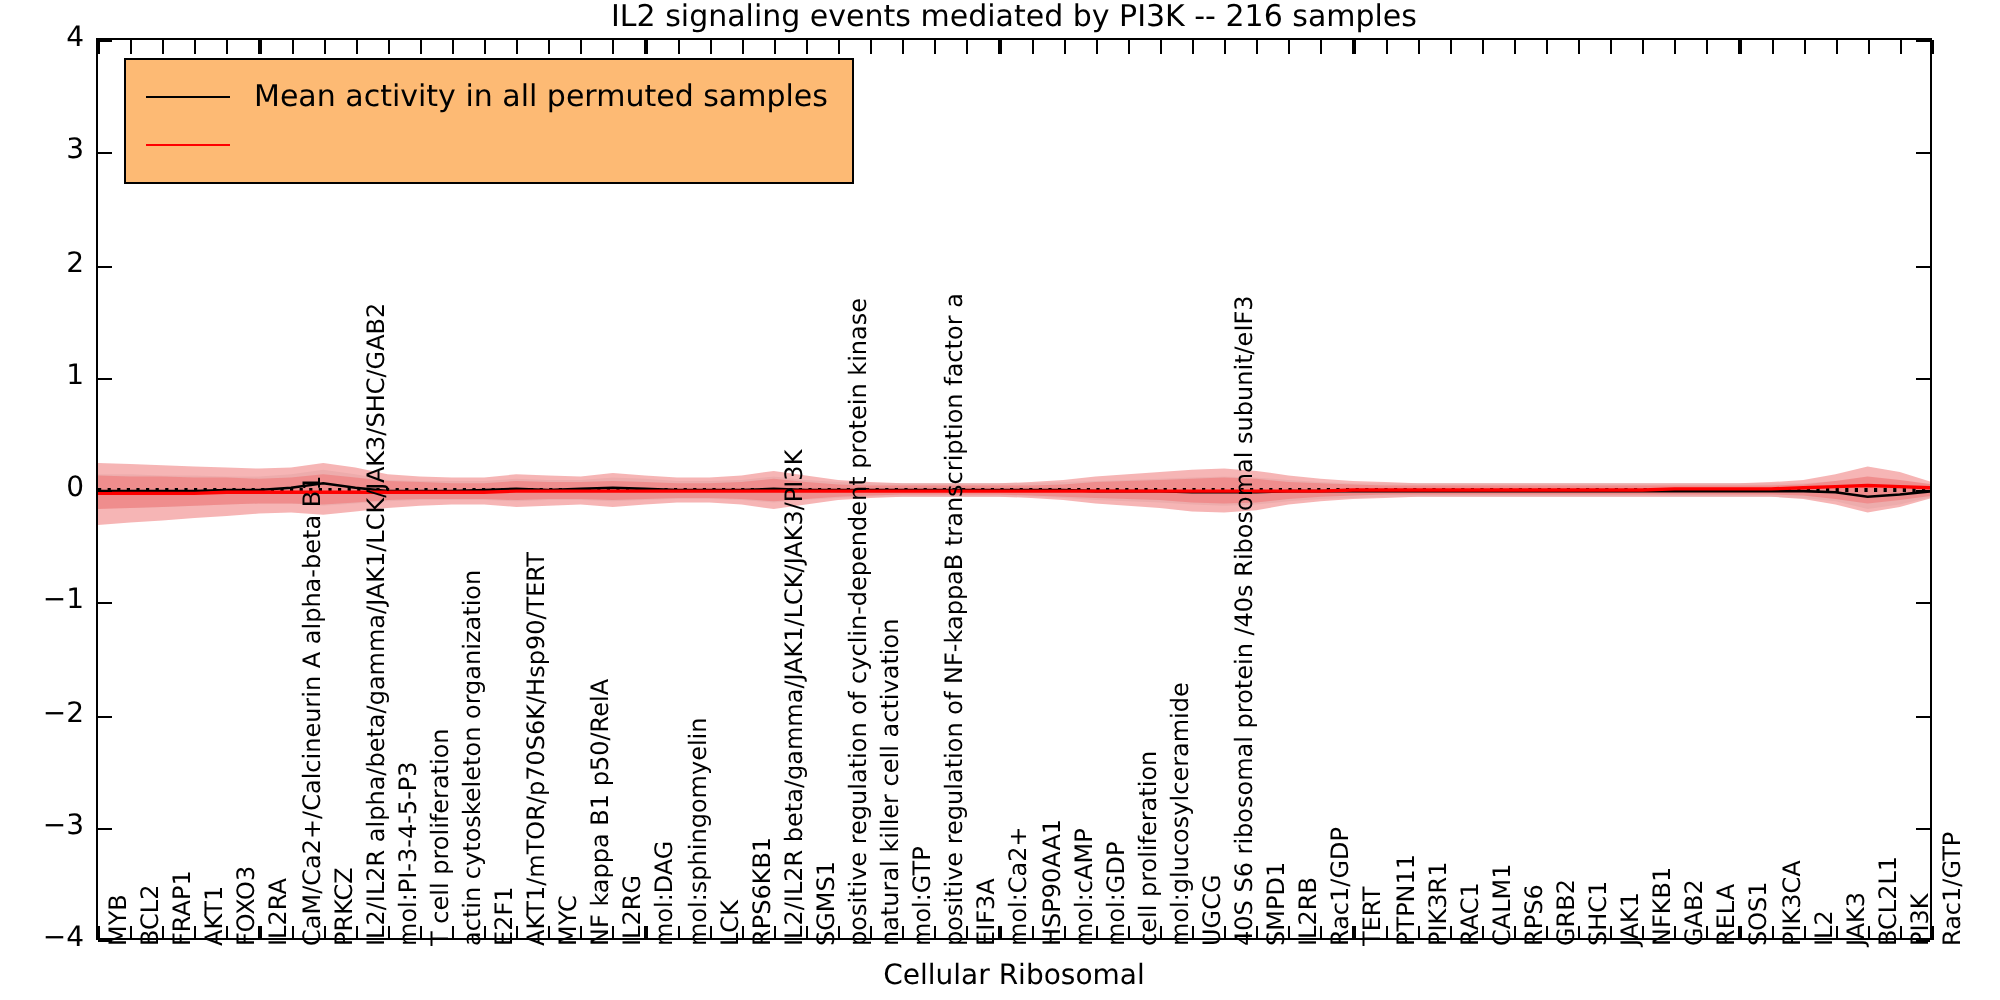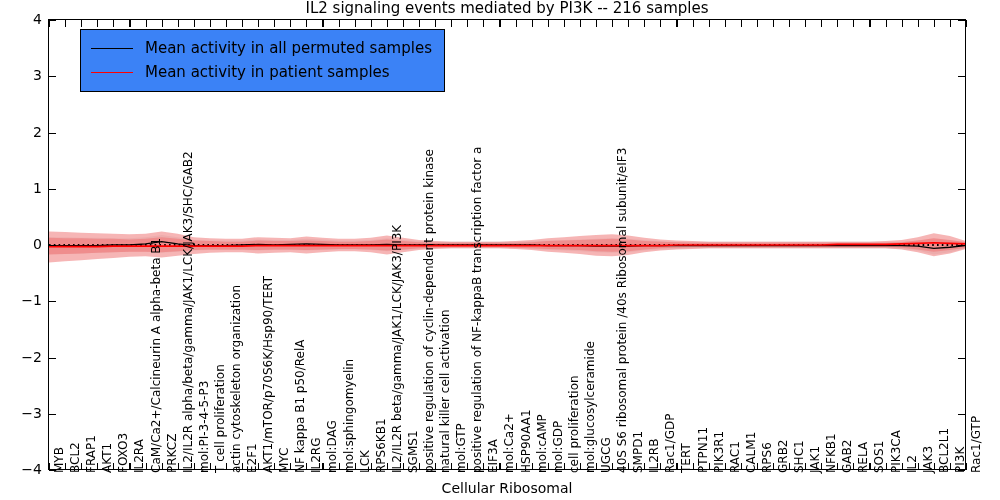--- a/index.html
+++ b/index.html
@@ -38,22 +38,22 @@
     transform-origin:0 0;transform:rotate(-90deg);
     color:#000;
   }
   .xaxis-title{
     position:absolute;left:48px;top:480px;width:918px;text-align:center;
     font-size:14px;line-height:16px;white-space:nowrap;
   }
 
   
   .legend{
-    position:absolute;left:80px;top:29px;
-    border:1.1px solid #000;background:#3b82f6;
+    position:absolute;left:62px;top:29px;
+    border:1.1px solid #000;background:#fdba74;
     padding:6px 12px 7px 10px;box-sizing:border-box;
   }
   .legend-row{display:flex;align-items:center;height:24px;}
   .legend-swatch{width:42px;height:0;border-top-width:1.6px;border-top-style:solid;margin-right:12px;flex:none;}
   .legend-text{font-size:15px;line-height:15px;white-space:nowrap;}
 </style>
 </head>
 <body>
 
 <div id="root">
@@ -285,17 +285,16 @@
     </div>
   <div class="xaxis-title">Cellular Ribosomal</div>
 
   <div class="legend" id="legend">
       <div class="legend-row">
         <span class="legend-swatch" style="border-top-color: rgb(0, 0, 0);"></span>
         <span class="legend-text">Mean activity in all permuted samples</span>
       </div>
       <div class="legend-row">
         <span class="legend-swatch" style="border-top-color: rgb(255, 0, 0);"></span>
-        <span class="legend-text">Mean activity in patient samples</span>
       </div>
     </div>
 
 </div>
 
 </body></html>

